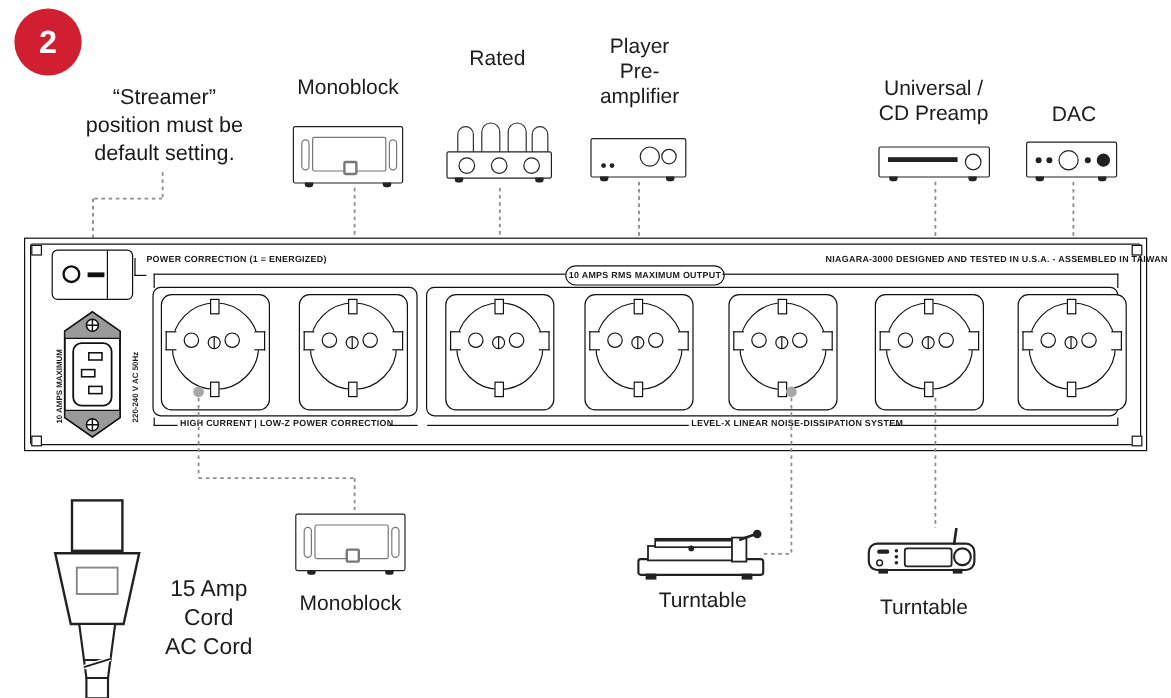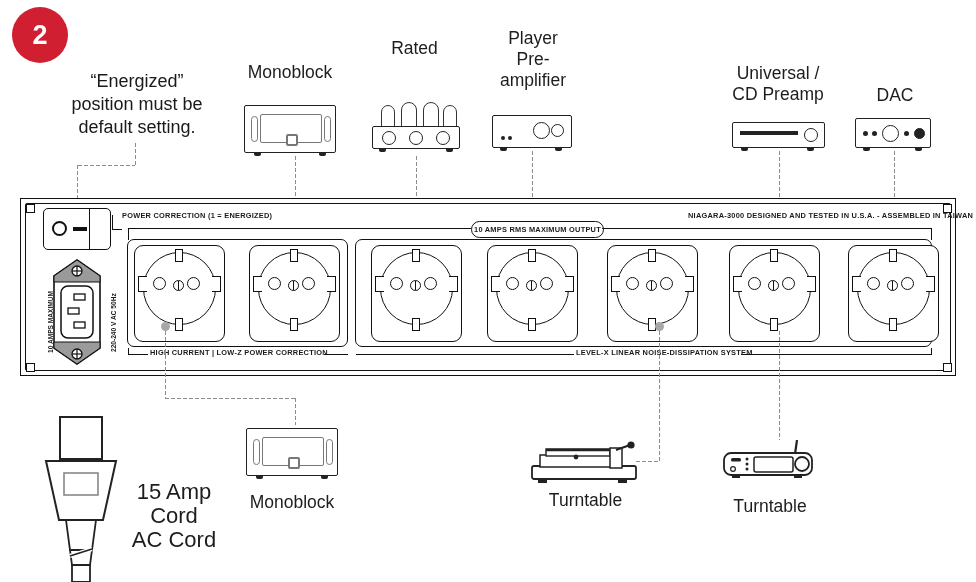--- a/index.html
+++ b/index.html
@@ -73,21 +73,21 @@
        transform-origin:0 0;color:#1a1a1a;}
 </style>
 </head>
 <body>
 
 <div class="abs" id="step-badge">
   <span>2</span>
 </div>
 
 <div class="abs callout" style="left:42px;top:70px;width:190px;">
-  <div>“Energized”</div>
+  <div>“Streamer”</div>
   <div>position must be</div>
   <div>default setting.</div>
 </div>
 
 <div class="abs lbl" style="left:225px;top:62px;width:130px;">
   <div>Monoblock</div>
 </div>
 <div class="abs lbl" style="left:352px;top:38px;width:125px;">
   <div>Rated</div>
 </div>
@@ -323,21 +323,21 @@
     <rect x="20" y="2" width="42" height="42" fill="#fff" stroke="#222" stroke-width="2"></rect>
     <path d="M6,46 L76,46 L63,105 L19,105 Z" fill="#fff" stroke="#222" stroke-width="2"></path>
     <rect x="24" y="58" width="34" height="22" fill="#fff" stroke="#888" stroke-width="1.6"></rect>
     <path d="M26,105 L56,105 L52,135 L30,135 Z" fill="#fff" stroke="#222" stroke-width="1.8"></path>
     <path d="M30,135 L52,135 L50,150 L32,150 Z" fill="#fff" stroke="#222" stroke-width="1.8"></path>
     <path d="M32,150 L50,150 L50,167 L32,167 Z" fill="#fff" stroke="#222" stroke-width="1.8"></path>
     <line x1="30" y1="141" x2="52" y2="134" stroke="#fff" stroke-width="4"></line>
     <line x1="30" y1="141" x2="52" y2="134" stroke="#222" stroke-width="1.6"></line>
   </svg>
 </div>
-<div class="abs lbl" style="left:124px;top:480px;width:100px;font-size:22px;line-height:24px;">
+<div class="abs lbl" style="left:124px;top:480px;width:100px;font-size:19px;line-height:24px;">
   <div>15 Amp</div>
   <div>Cord</div>
   <div>AC Cord</div>
 </div>
 
 <div class="abs dev" style="left:246px;top:428px;width:92px;height:48px;">
   <div class="mono-body"></div>
   <div class="mono-win" style="left:16px;top:9px;width:60px;height:27px;"></div>
   <div class="mono-hand" style="left:7px;top:11px;width:5px;height:24px;"></div>
   <div class="mono-hand" style="left:80px;top:11px;width:5px;height:24px;"></div>

